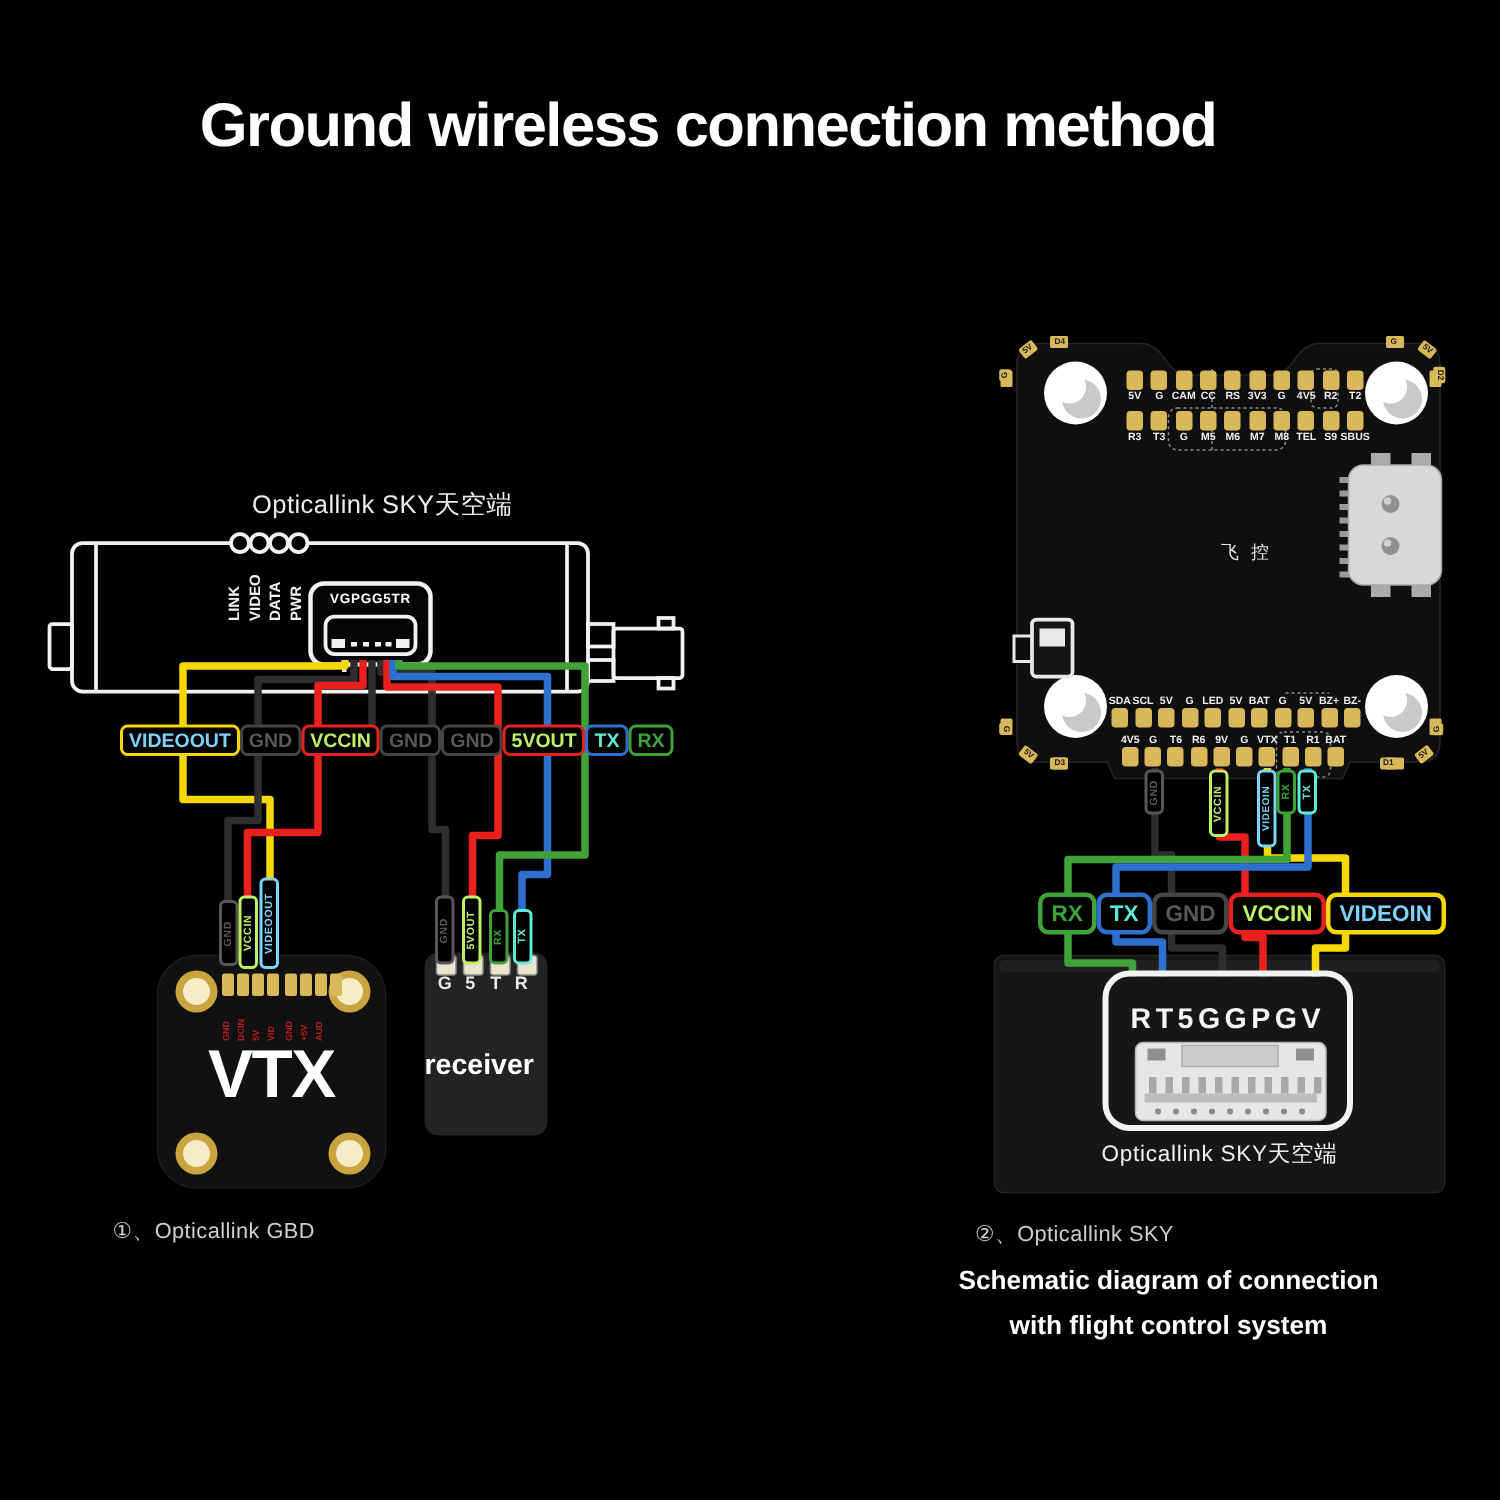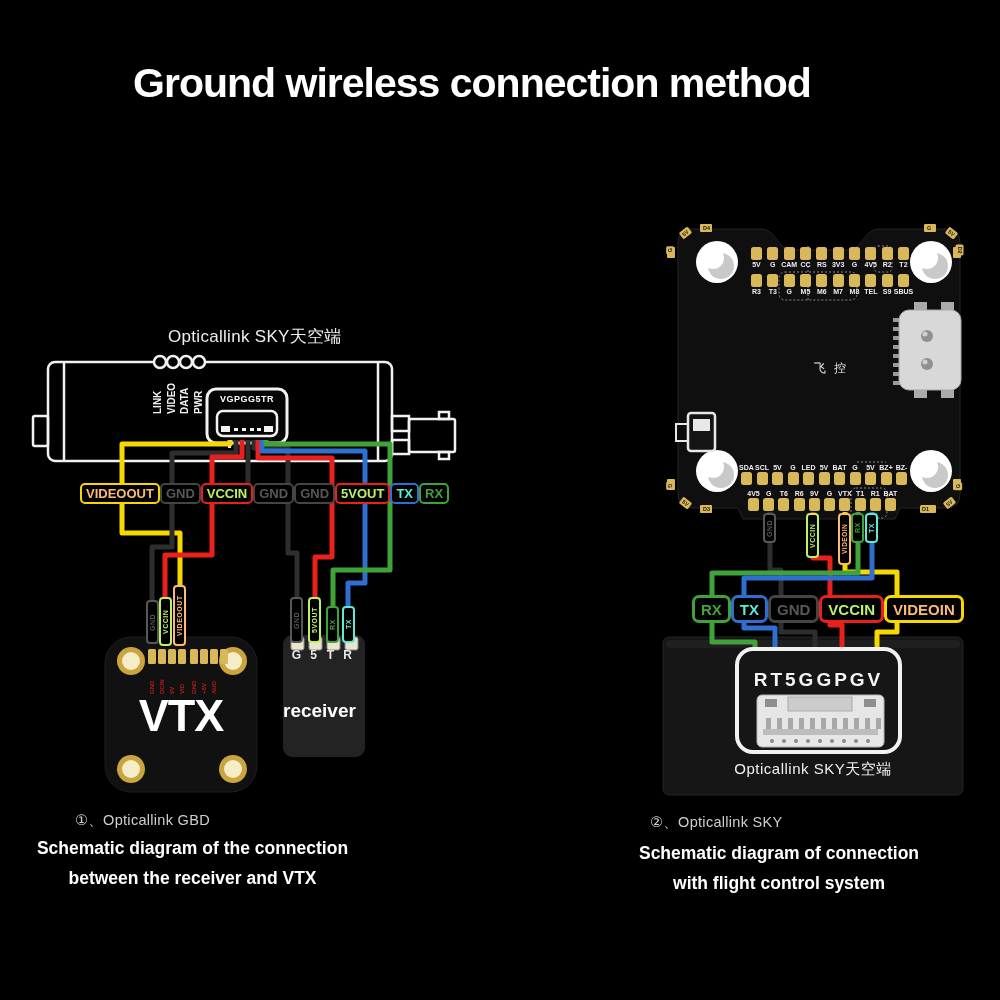--- a/index.html
+++ b/index.html
@@ -24,21 +24,21 @@
 
   
   .chiprow{display:flex;justify-content:space-between;align-items:center;}
   .chip{display:inline-block;background:#000;border:2.5px solid;border-radius:5px;
         font-weight:700;white-space:nowrap;}
   #gbd-chips{left:80px;top:483px;width:332px;}
   #gbd-chips .chip{font-size:13px;padding:1px 4px;}
   #sky-chips{left:692px;top:595px;width:248px;}
   #sky-chips .chip{font-size:15px;padding:2.5px 6px;border-width:3px;border-radius:7px;}
 
-  .c-yellow{color:#fdba74;border-color:#f5d800;}
+  .c-yellow{color:#7dd3fc;border-color:#f5d800;}
   .c-red{color:#bef264;border-color:#e8211f;}
   .c-blue{color:#5eead4;border-color:#2f6fd0;text-align:right;}
   .c-green{color:#3fa33a;border-color:#3fa33a;}
   .c-gray{color:#585858;border-color:#454545;}
 
   
   .vchip{position:absolute;background:#000;border:2px solid;border-radius:4px;
          writing-mode:vertical-rl;transform:rotate(180deg);
          display:flex;align-items:center;justify-content:center;
          font-weight:700;font-size:7px;letter-spacing:.5px;width:9px;}
@@ -343,24 +343,20 @@
     </div>
   <div id="vtx-label" class="abs ctr">VTX</div>
   <div id="rcv-pins" class="abs">
       <span class="titem">G</span>
       <span class="titem">5</span>
       <span class="titem">T</span>
       <span class="titem">R</span>
     </div>
   <div id="rcv-label" class="abs ctr">receiver</div>
   <div id="gbd-cap-num" class="abs cap-num">①、Opticallink GBD</div>
-  <div id="gbd-cap" class="abs ctr">
-    <div class="cap-line">Schematic diagram of the connection</div>
-    <div class="cap-line">between the receiver and VTX</div>
-  </div>
 
   <div id="fc-top1" class="abs padrow below">
       <span class="padcell">
         <i class="pad"></i>
         <i class="plbl">5V</i>
       </span>
       <span class="padcell">
         <i class="pad"></i>
         <i class="plbl">G</i>
       </span>

